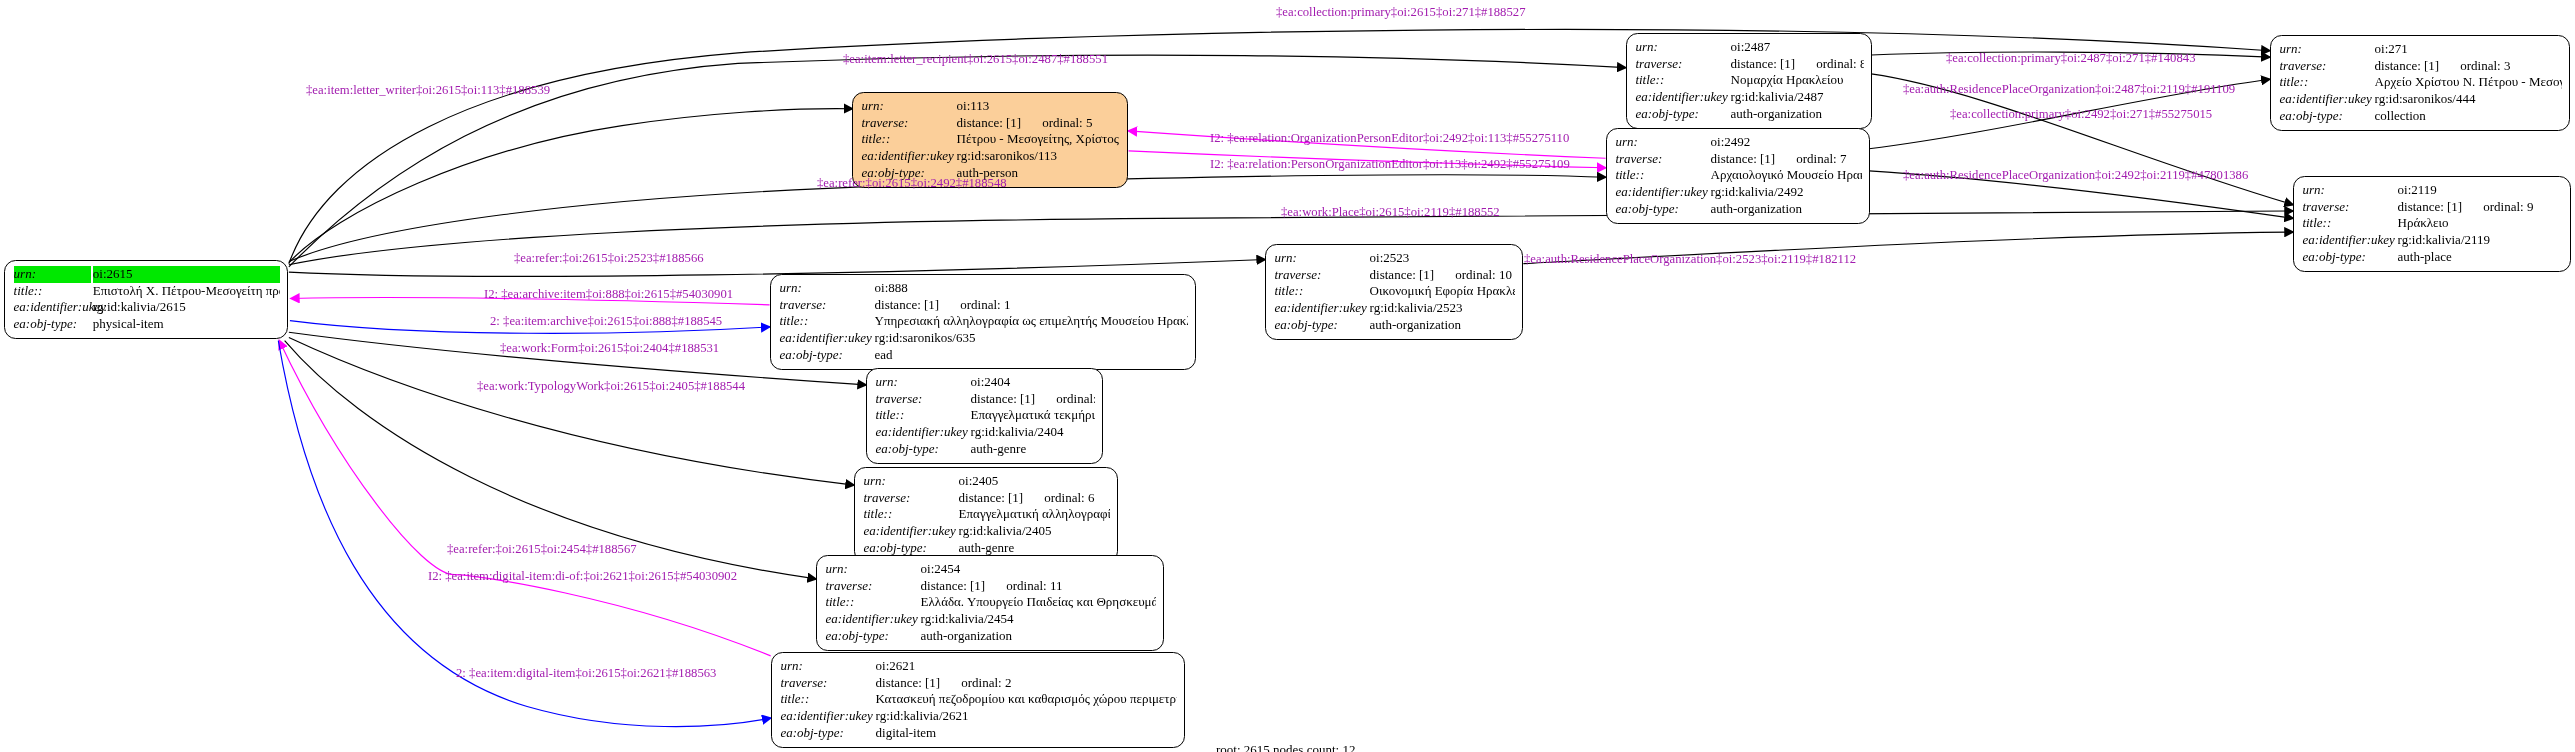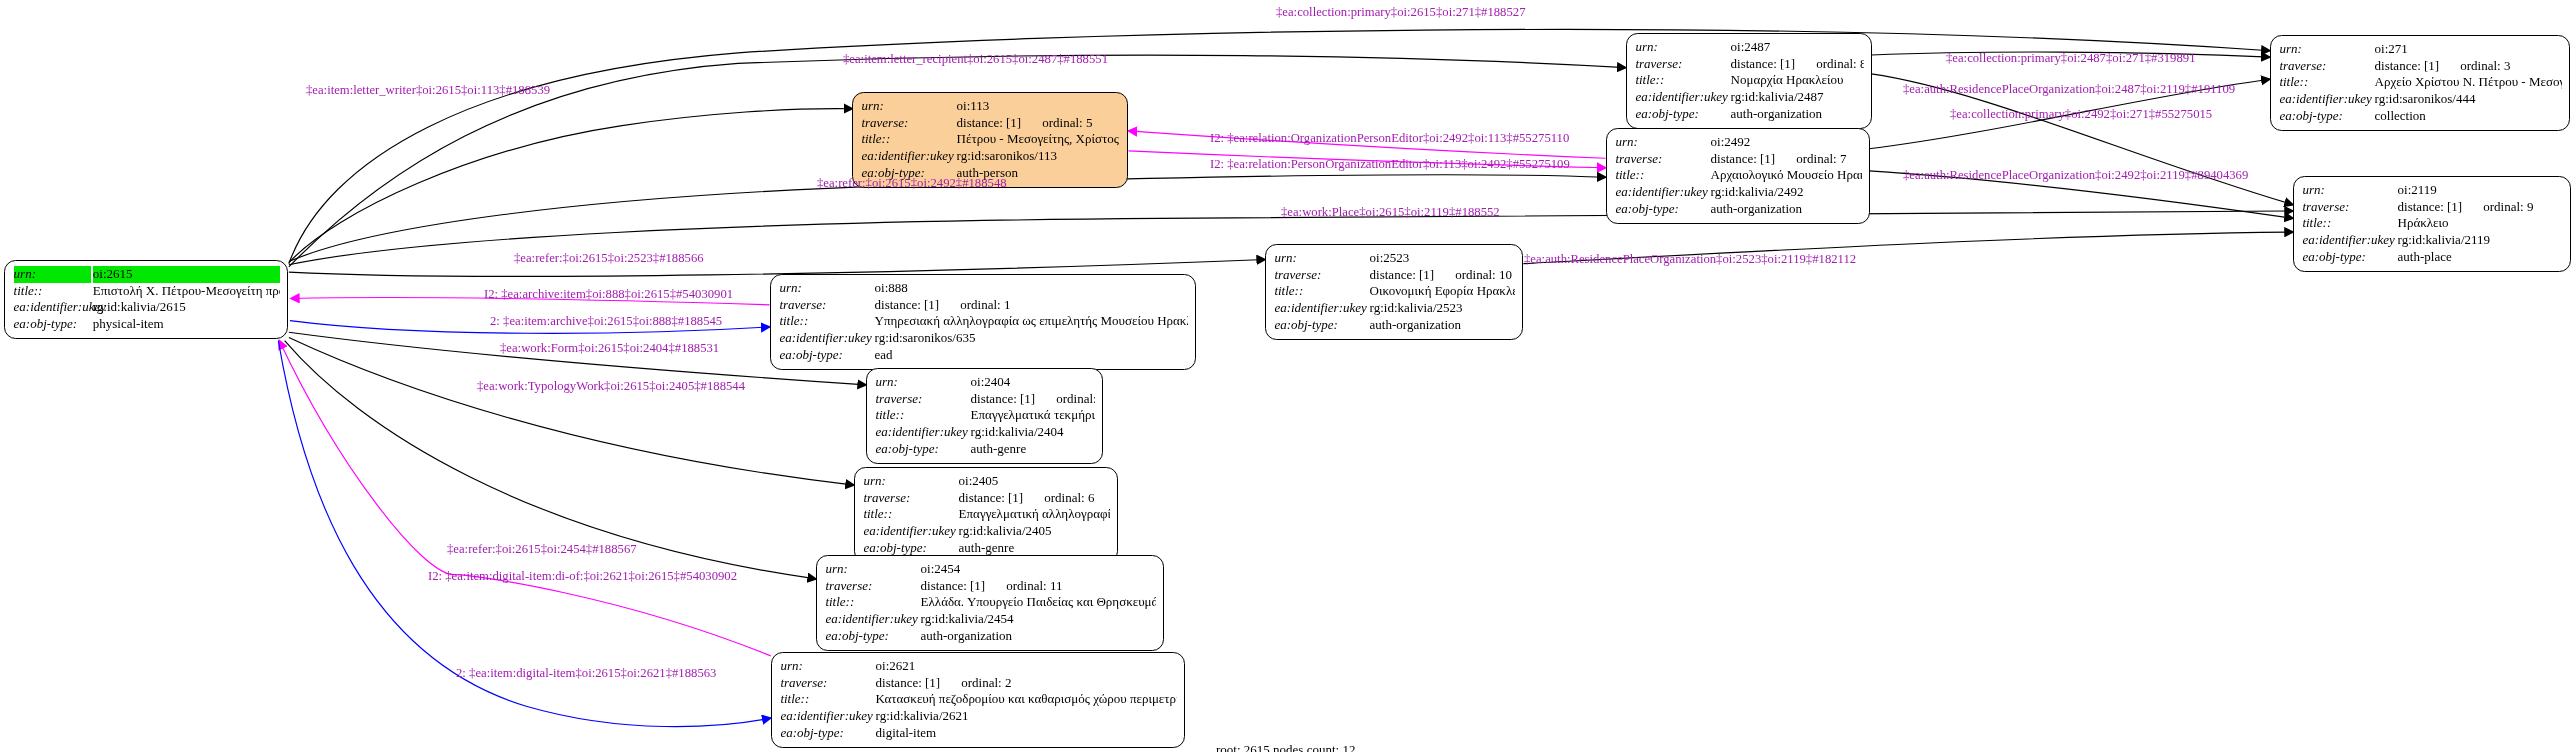--- a/index.html
+++ b/index.html
@@ -374,27 +374,27 @@
         </div>
         <div class="row">
           <span class="k" style="width: 91px;">ea:obj-type:</span>
           <span class="v"><span>digital-item</span></span>
         </div>
       </div>
     </div>
   <div id="labels-host">
       <div class="edge-label" style="left: 1276px; top: 6.3px;">‡ea:collection:primary‡oi:2615‡oi:271‡#188527</div>
       <div class="edge-label" style="left: 843px; top: 53px;">‡ea:item:letter_recipient‡oi:2615‡oi:2487‡#188551</div>
-      <div class="edge-label" style="left: 1946px; top: 52px;">‡ea:collection:primary‡oi:2487‡oi:271‡#319891</div>
+      <div class="edge-label" style="left: 1946px; top: 52px;">‡ea:collection:primary‡oi:2487‡oi:271‡#140843</div>
       <div class="edge-label" style="left: 1903px; top: 83px;">‡ea:auth:ResidencePlaceOrganization‡oi:2487‡oi:2119‡#191109</div>
       <div class="edge-label" style="left: 306px; top: 84px;">‡ea:item:letter_writer‡oi:2615‡oi:113‡#188539</div>
       <div class="edge-label" style="left: 1210px; top: 132px;">I2: ‡ea:relation:OrganizationPersonEditor‡oi:2492‡oi:113‡#55275110</div>
       <div class="edge-label" style="left: 1210px; top: 158px;">I2: ‡ea:relation:PersonOrganizationEditor‡oi:113‡oi:2492‡#55275109</div>
       <div class="edge-label" style="left: 1950px; top: 108px;">‡ea:collection:primary‡oi:2492‡oi:271‡#55275015</div>
-      <div class="edge-label" style="left: 1903px; top: 169px;">‡ea:auth:ResidencePlaceOrganization‡oi:2492‡oi:2119‡#89404369</div>
+      <div class="edge-label" style="left: 1903px; top: 169px;">‡ea:auth:ResidencePlaceOrganization‡oi:2492‡oi:2119‡#47801386</div>
       <div class="edge-label" style="left: 817px; top: 177px;">‡ea:refer:‡oi:2615‡oi:2492‡#188548</div>
       <div class="edge-label" style="left: 1281px; top: 206px;">‡ea:work:Place‡oi:2615‡oi:2119‡#188552</div>
       <div class="edge-label" style="left: 514px; top: 252px;">‡ea:refer:‡oi:2615‡oi:2523‡#188566</div>
       <div class="edge-label" style="left: 1524px; top: 253px;">‡ea:auth:ResidencePlaceOrganization‡oi:2523‡oi:2119‡#182112</div>
       <div class="edge-label" style="left: 484px; top: 288px;">I2: ‡ea:archive:item‡oi:888‡oi:2615‡#54030901</div>
       <div class="edge-label" style="left: 490px; top: 315px;">2: ‡ea:item:archive‡oi:2615‡oi:888‡#188545</div>
       <div class="edge-label" style="left: 500px; top: 342px;">‡ea:work:Form‡oi:2615‡oi:2404‡#188531</div>
       <div class="edge-label" style="left: 477px; top: 380px;">‡ea:work:TypologyWork‡oi:2615‡oi:2405‡#188544</div>
       <div class="edge-label" style="left: 447px; top: 543px;">‡ea:refer:‡oi:2615‡oi:2454‡#188567</div>
       <div class="edge-label" style="left: 428px; top: 570px;">I2: ‡ea:item:digital-item:di-of:‡oi:2621‡oi:2615‡#54030902</div>

